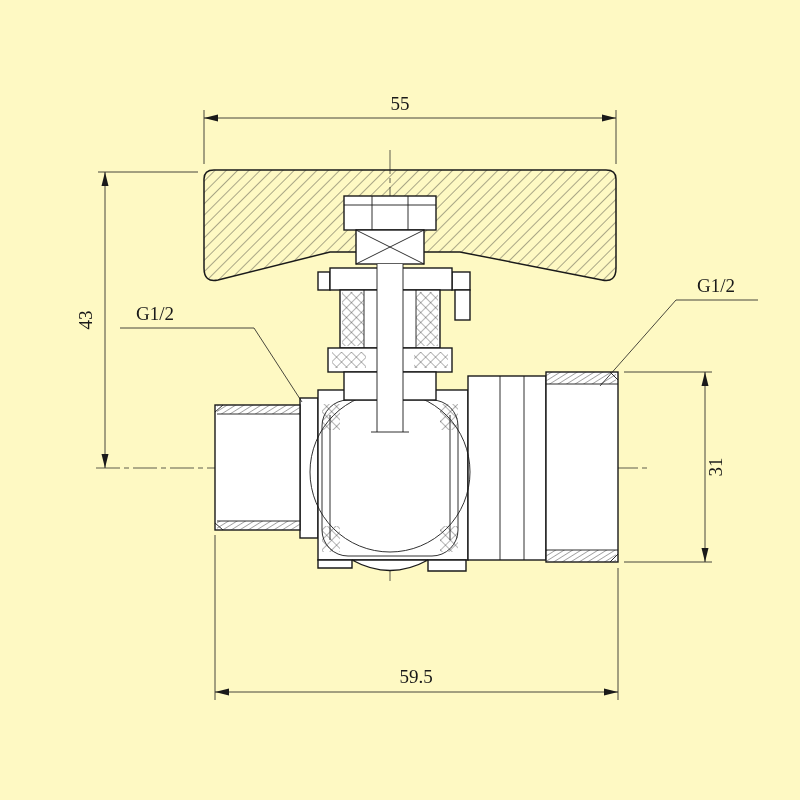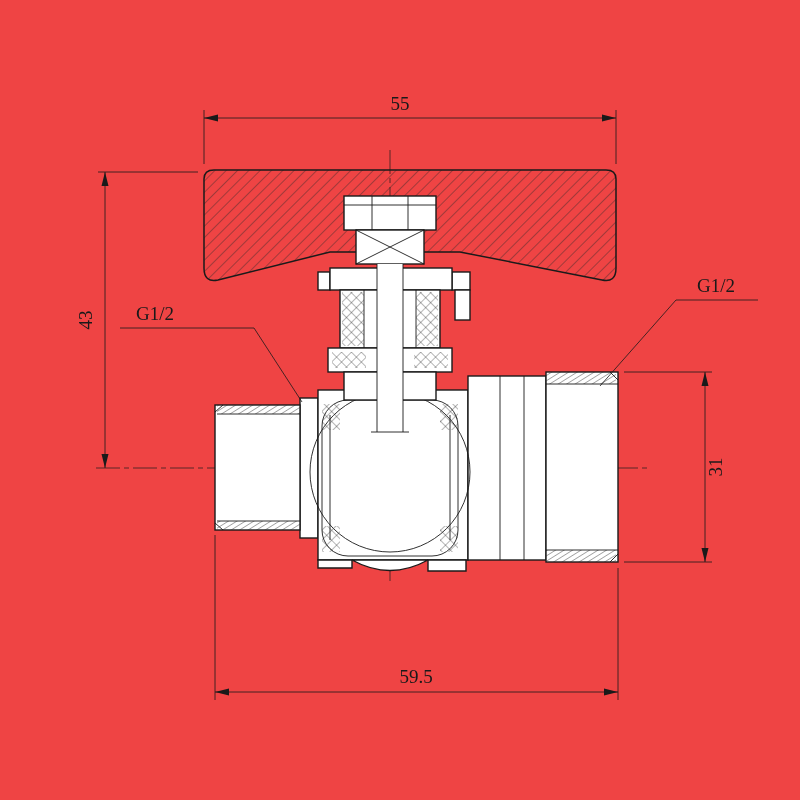--- a/index.html
+++ b/index.html
@@ -7,21 +7,21 @@
     padding: 0;
     background: #ffffff;
     width: 800px;
     height: 800px;
     font-family: "Liberation Serif", serif;
   }
   .canvas-wrap {
     width: 800px;
     height: 800px;
     position: relative;
-    background: #ef4444;
+    background: #fef9c3;
   }
   svg { display: block; }
   svg text {
     font-family: "Liberation Serif", serif;
     font-size: 19px;
     fill: #1a1a1a;
   }
   .outline  { stroke: #1a1a1a; stroke-width: 1.4; fill: #ffffff; }
   .thin     { stroke: #1a1a1a; stroke-width: 0.9; fill: none; }
   .dimline  { stroke: #1a1a1a; stroke-width: 0.8; fill: none; }

